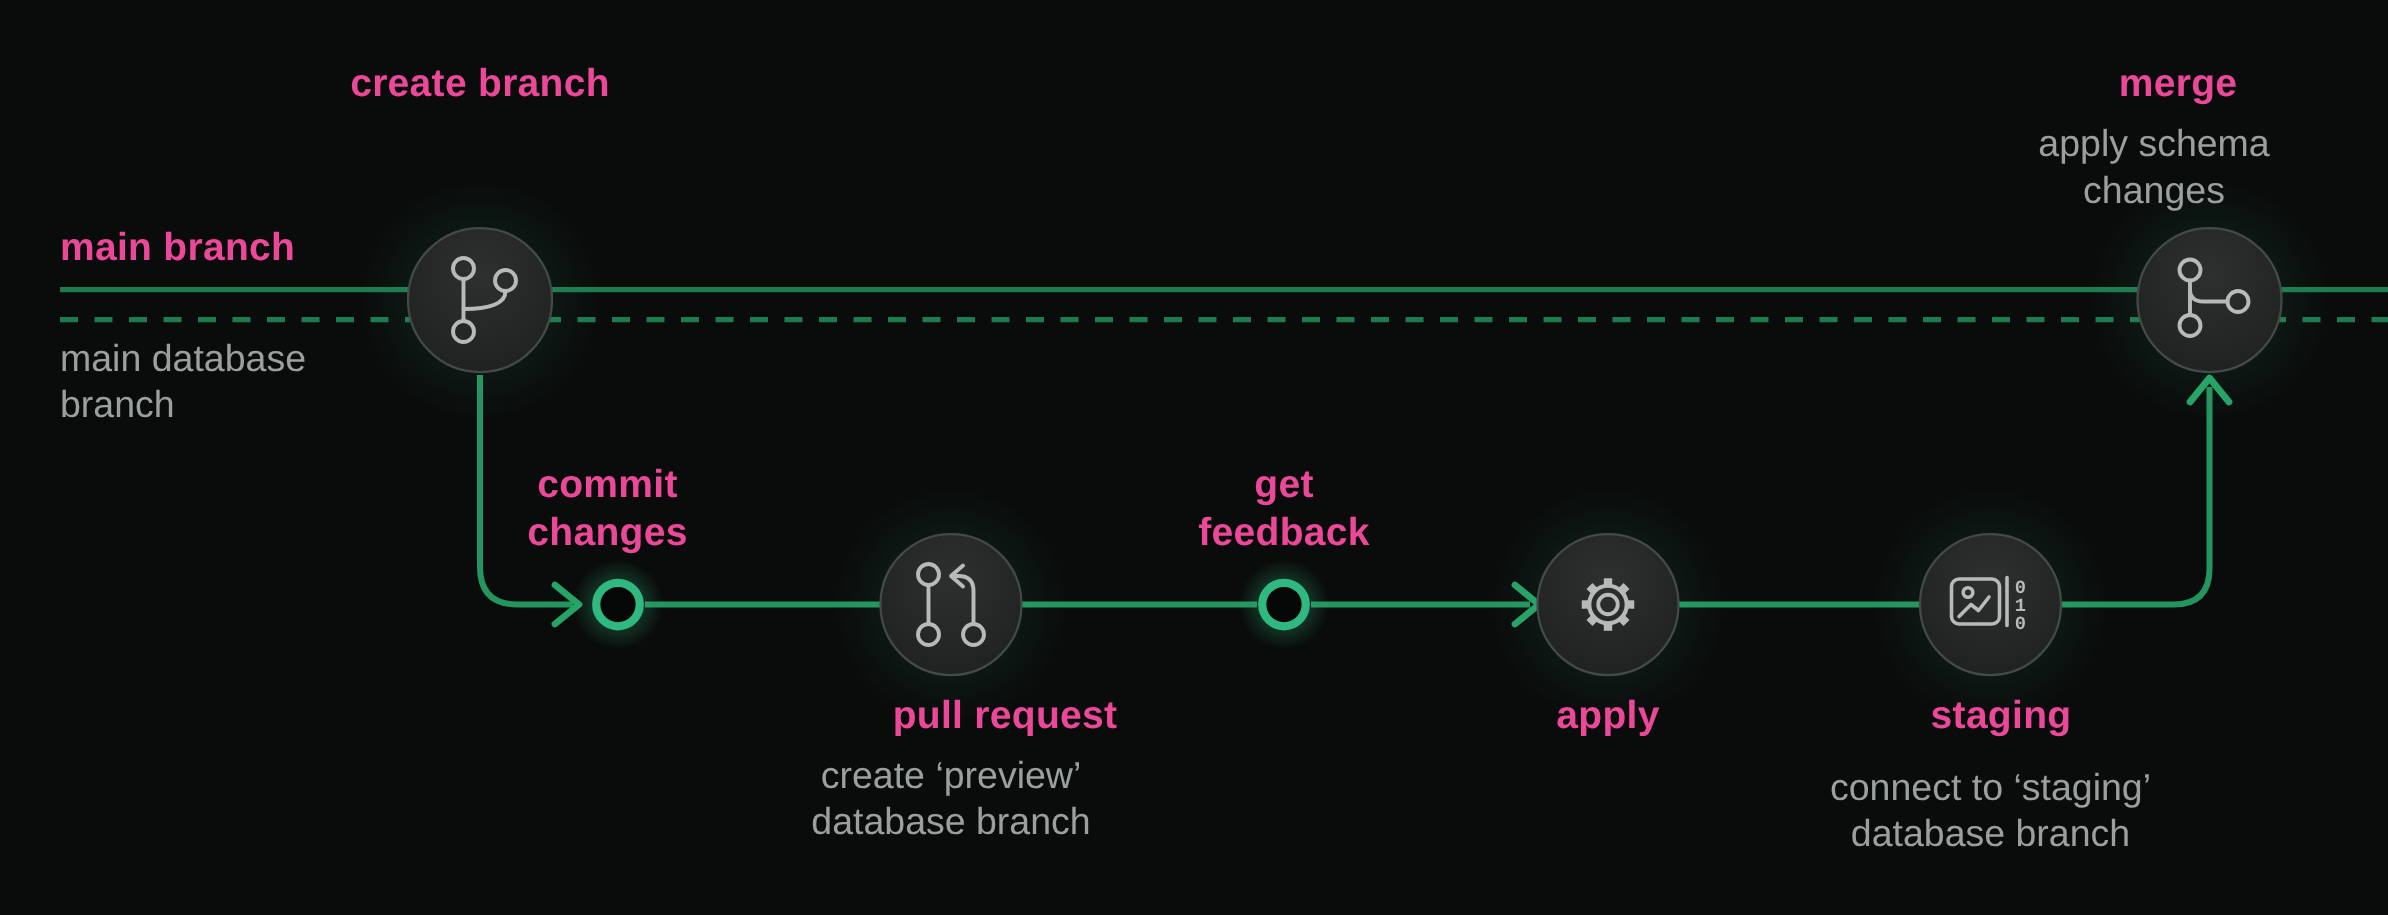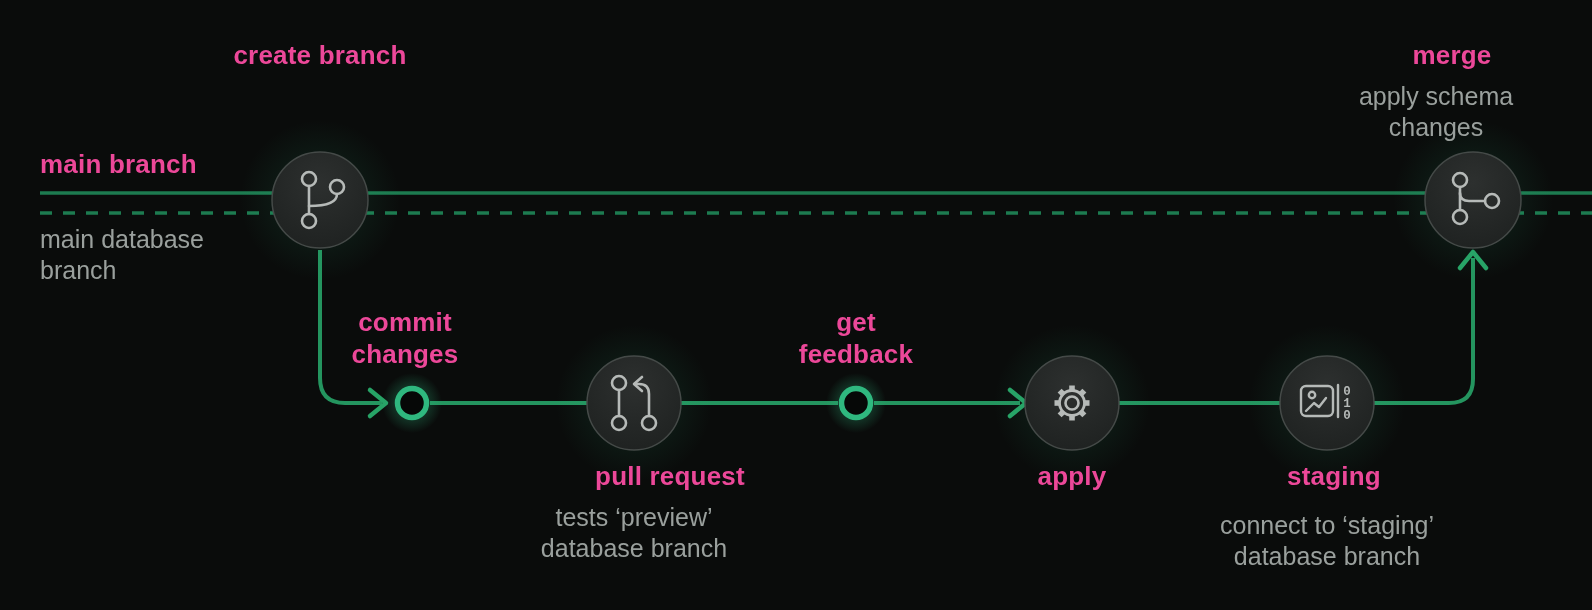--- a/index.html
+++ b/index.html
@@ -134,21 +134,21 @@
   </svg>
 
   <div class="label title" style="left:40px;top:149px;">main branch</div>
   <div class="label sub" style="left:40px;top:224px;width:200px;">main database branch</div>
 
   <div class="label title centered" style="left:320px;top:40px;">create branch</div>
 
   <div class="label title centered bold-multi" style="left:405px;top:306px;width:130px;">commit changes</div>
 
   <div class="label title centered" style="left:670px;top:461px;">pull request</div>
-  <div class="label sub centered" style="left:634px;top:502px;width:215px;">tests ‘preview’ database branch</div>
+  <div class="label sub centered" style="left:634px;top:502px;width:215px;">create ‘preview’ database branch</div>
 
   <div class="label title centered bold-multi" style="left:856px;top:306px;width:140px;">get feedback</div>
 
   <div class="label title centered" style="left:1072px;top:461px;">apply</div>
 
   <div class="label title centered" style="left:1334px;top:461px;">staging</div>
   <div class="label sub centered" style="left:1327px;top:510px;width:245px;">connect to ‘staging’ database branch</div>
 
   <div class="label title centered" style="left:1452px;top:40px;">merge</div>
   <div class="label sub centered" style="left:1436px;top:81px;width:180px;">apply schema changes</div>

